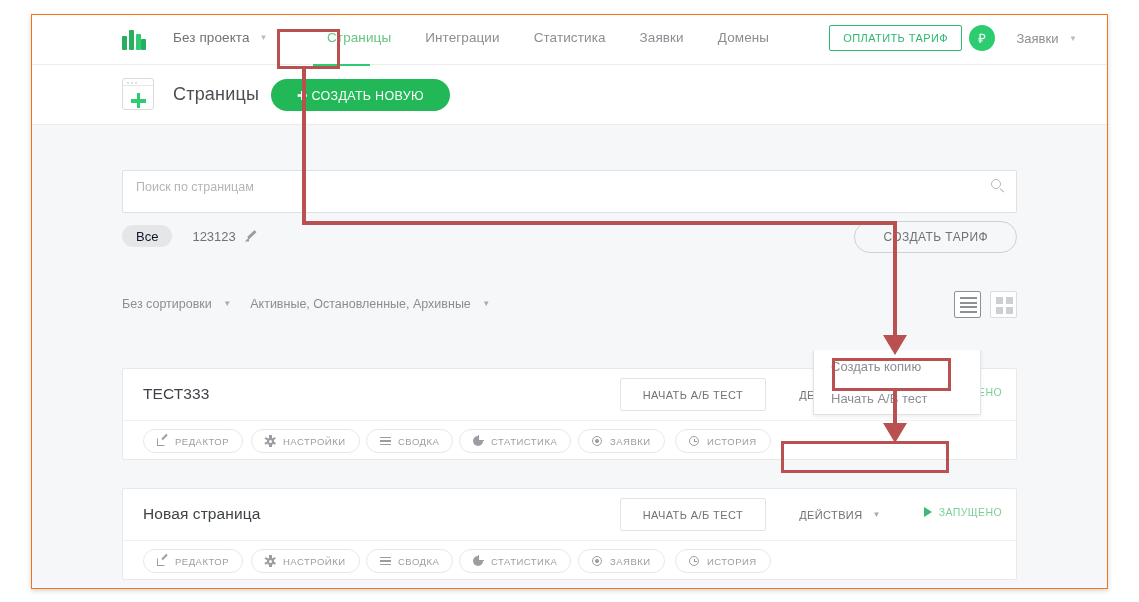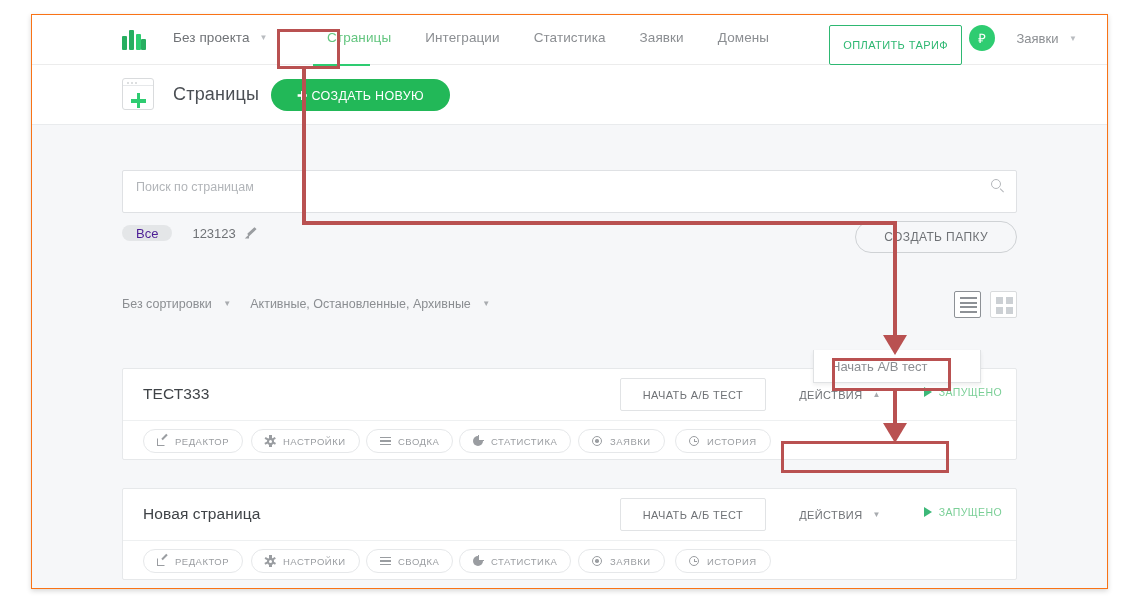--- a/index.html
+++ b/index.html
@@ -54,21 +54,21 @@
   }
   .nav a.active { color: #63c57f; }
 
   .nav-underline {
     position: absolute; left: 281px; top: 49px; width: 57px; height: 2px;
     background: #2ecc71;
   }
 
   .pay-btn {
     position: absolute; right: 145px; top: 10px;
-    height: 40px; padding: 0 13px;
+    height: 26px; padding: 0 13px;
     border: 1px solid #2eb872; border-radius: 2px;
     color: #2eb872; background: #fff;
     font-size: 11px; letter-spacing: .4px;
     display: flex; align-items: center; justify-content: center;
     cursor: pointer;
   }
   .avatar {
     position: absolute; right: 112px; top: 10px;
     width: 26px; height: 26px; border-radius: 50%;
     background: #2ecc71; color: #fff;
@@ -140,23 +140,23 @@
     position: absolute; left: 0; top: 0; width: 10px; height: 10px;
     border: 1.3px solid #b4b7bb; border-radius: 50%;
   }
   .search-icon .stem {
     position: absolute; left: 9px; top: 9px; width: 5px; height: 1.3px;
     background: #b4b7bb; transform: rotate(45deg); transform-origin: left center;
   }
 
   .folders { position: absolute; left: 90px; top: 100px; display: flex; align-items: center; }
   .folder-chip {
-    height: 16px; padding: 0 14px; border-radius: 11px;
+    height: 22px; padding: 0 14px; border-radius: 11px;
     display: flex; align-items: center;
-    font-size: 13px; color: #4c1d95; cursor: pointer;
+    font-size: 13px; color: #0f172a; cursor: pointer;
   }
   .folder-chip.active { background: #e4e6e8; }
   .folder-name { margin-left: 20px; font-size: 13px; color: #6f7276; cursor: pointer; }
   .pencil-icon {
     margin-left: 9px; width: 13px; height: 13px; position: relative; display:inline-block;
     vertical-align: -2px; cursor: pointer;
   }
   .pencil-icon .body {
     position: absolute; left: 2px; top: 3px; width: 10px; height: 3.4px;
     background: #9a9da1; transform: rotate(-43deg); border-radius: .5px;
@@ -365,21 +365,21 @@
 
       <div class="folders">
         <div class="folder-chip active">Все</div>
         <span class="folder-name">123123</span>
         <span class="pencil-icon">
           <span class="body"></span>
             <span class="tip"></span>
         </span>
       </div>
 
-      <div class="folder-btn">СОЗДАТЬ ПАПКУ</div>
+      <div class="folder-btn">СОЗДАТЬ ТАРИФ</div>
 
       <div class="filters">
         <div class="filter-item">
           <span>Без сортировки</span>
           <span class="caret">▼</span>
         </div>
         <div class="filter-item">
           <span>Активные, Остановленные, Архивные</span>
           <span class="caret">▼</span>
         </div>
@@ -524,20 +524,21 @@
                 <span class="h2"></span>
               </span>
             <span>ИСТОРИЯ</span>
           </div>
         </div>
       </div>
 
     </div>
 
     <div class="dropdown">
+      <div class="dd-item">Создать копию</div>
       <div class="dd-item">Начать A/B тест</div>
     </div>
 
   </div>
 
   <div class="ann ann-box box-pages"></div>
   <div class="ann ann-line line-v1"></div>
   <div class="ann ann-line line-h1"></div>
   <div class="ann ann-line line-v2"></div>
   <div class="ann arrow-1"></div>

